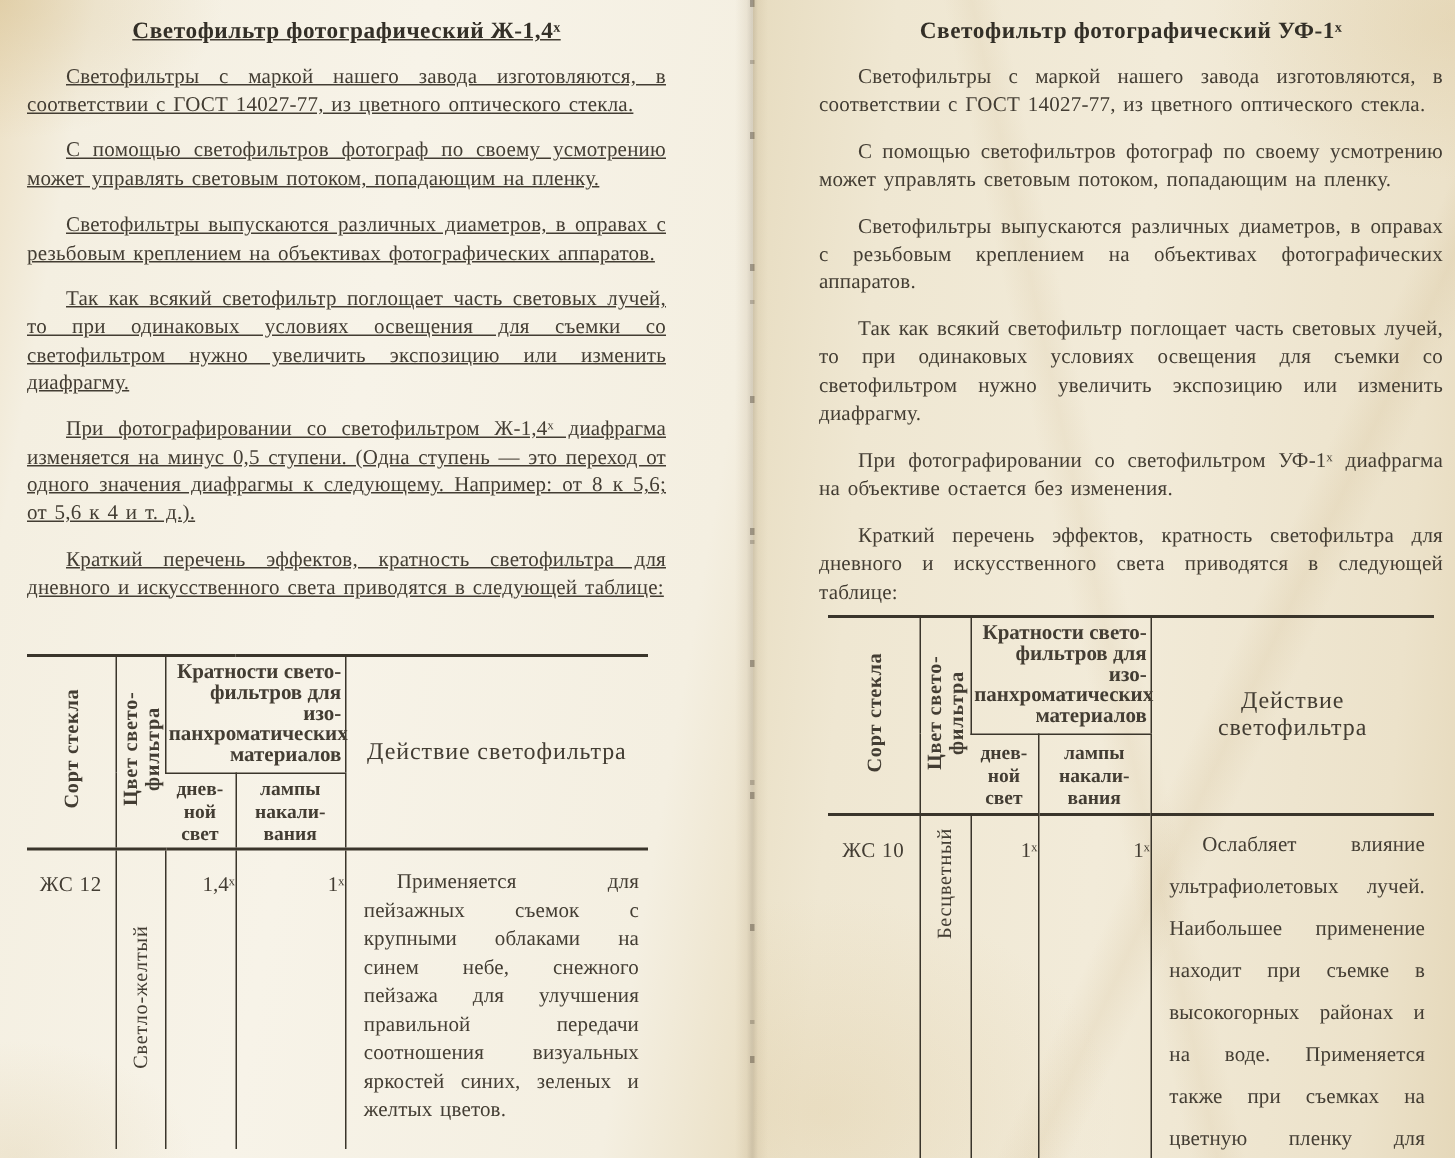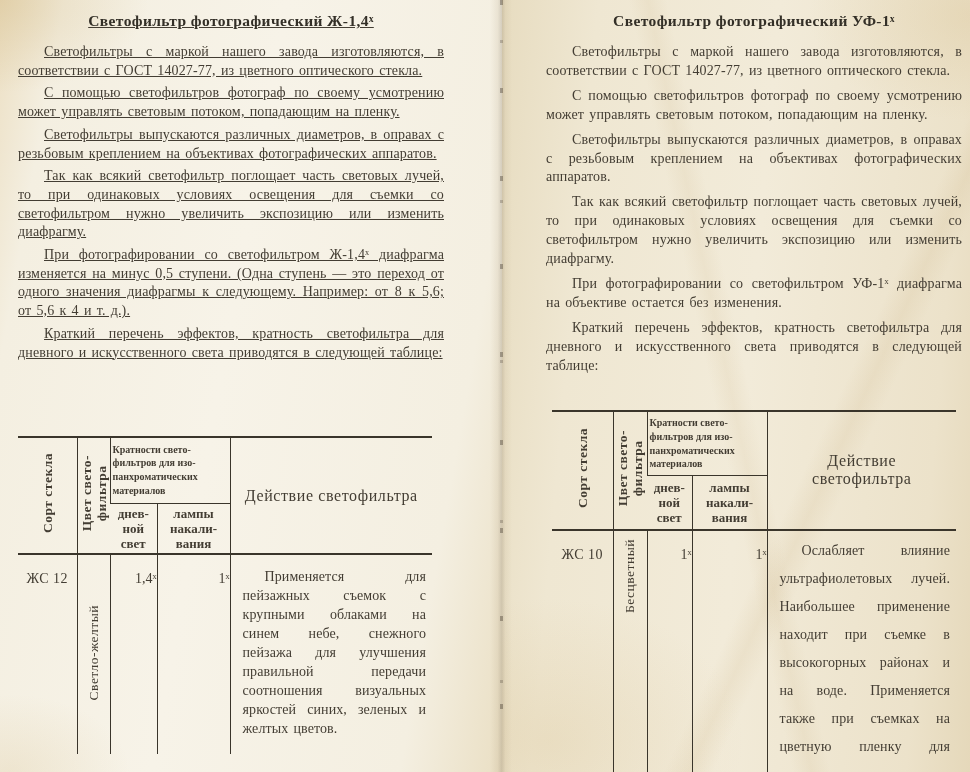--- a/index.html
+++ b/index.html
@@ -44,43 +44,43 @@
       repeating-linear-gradient(180deg, transparent 0 40px, rgba(60,50,38,.5) 40px 43px, transparent 43px 160px);
   }
   .content{position:absolute;}
   .content-l{left:18px;top:12px;width:426px;text-decoration:underline;}
   .content-r{left:44px;top:12px;width:416px;}
   .doc-title{
     font-size:15.5px;font-weight:bold;color:var(--ink-strong);
     text-align:center;letter-spacing:.4px;margin:0 0 13px 0;
   }
   .para{
-    margin:0 0 4px 0;text-indent:26px;text-align:justify;
+    margin:12px 0 4px 0;text-indent:26px;text-align:justify;
     font-size:14px;line-height:18.7px;letter-spacing:.15px;word-spacing:1.5px;
   }
   .content-r .para{margin-bottom:6px;line-height:18.9px;}
 
   table.filter-table{
     position:absolute;border-collapse:collapse;table-layout:fixed;
     border-top:2.5px solid var(--line);
     color:var(--ink);
   }
   .table-left{left:18px;top:436px;width:414px;}
   .table-right{left:50px;top:410px;width:404px;}
   .filter-table th,.filter-table td{
     border-left:1.8px solid var(--line);
     padding:0;vertical-align:middle;font-weight:normal;
   }
   .filter-table th:first-child,.filter-table td:first-child{border-left:none;}
   .filter-table .no-right{border-right:none;}
   .filter-table .hdr-bottom{border-bottom:2.5px solid var(--line);}
   .filter-table .group-hdr{
     border-bottom:1.6px solid var(--line);
-    font-size:10px;font-weight:bold;line-height:13.8px;
-    text-align:left;white-space:pre-line;padding:4px 2px;
+    font-size:14px;font-weight:bold;line-height:13.8px;
+    text-align:right;white-space:pre-line;padding:4px 2px;
   }
   .filter-table .sub-hdr{
     font-size:13px;font-weight:bold;line-height:15px;
     text-align:center;white-space:pre-line;padding:2px 2px;margin-top:39px;
   }
   .filter-table .effect-hdr{
     font-size:16px;font-weight:normal;text-align:center;letter-spacing:.6px;padding:0 8px;
   }
   .vert{
     display:inline-block;writing-mode:vertical-rl;transform:rotate(180deg);

